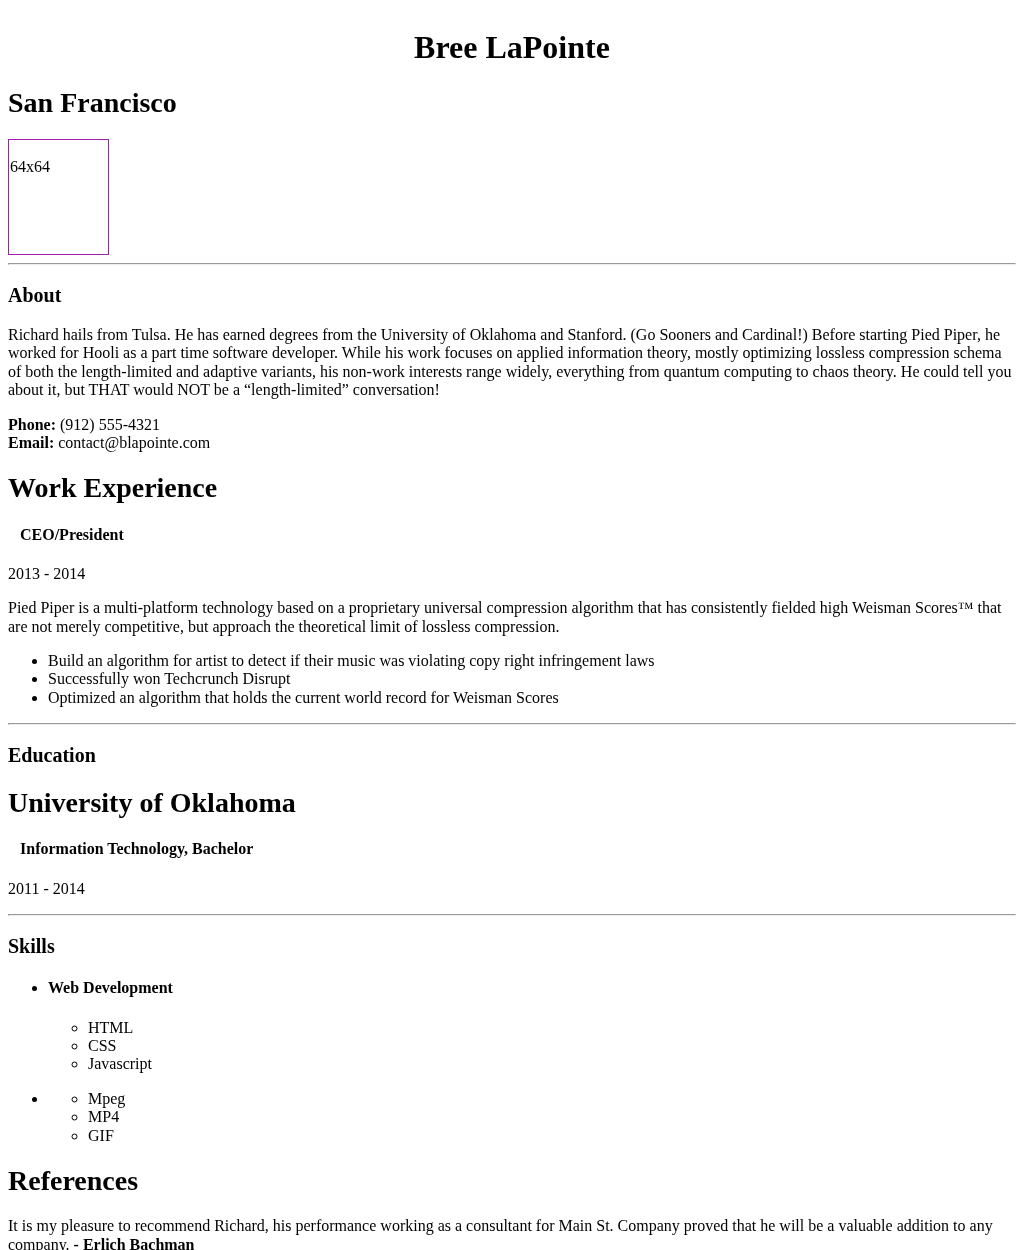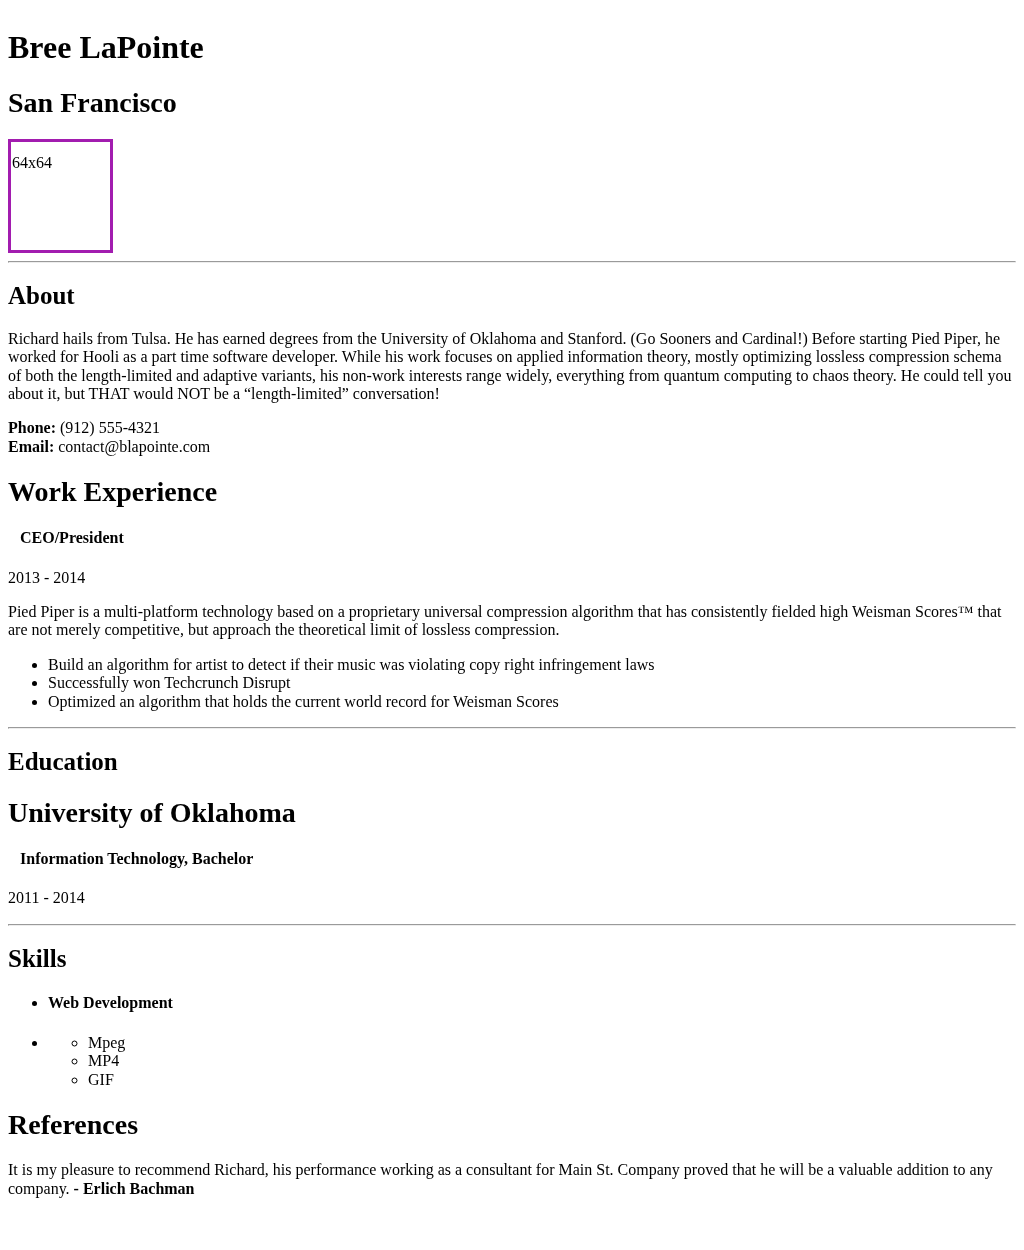--- a/index.html
+++ b/index.html
@@ -7,44 +7,44 @@
     color: #000000;
   }
   body {
     margin: 8px;
     width: 1008px;
     font-family: "Liberation Serif", "DejaVu Serif", serif;
     font-size: 16px;
     line-height: 1.15;
   }
   h1, h2, h3, h4 { font-weight: bold; line-height: 1.15; }
-  h1 { font-size: 32px;    margin: 21px 0; }
+  h1 { font-size: 32px;    margin: 21px 0; text-align: center; }
   h2 { font-size: 28px;    margin: 20px 0; }
-  h3 { font-size: 25px; margin: 19px 0; }
+  h3 { font-size: 20px; margin: 19px 0; }
   h4 { font-size: 16px;    margin: 21px 12px; }
   p  { margin: 16px 0; }
   ul { margin: 16px 0; padding-left: 40px; list-style-type: disc; }
   ul ul { list-style-type: circle; }
   li { margin: 0; }
   li > h4 { margin: 21px 0; }
   hr {
     height: 0;
     border: 1px solid;
     border-color: #9a9a9a #ededed #ededed #9a9a9a;
     margin: 8px 0;
   }
   .img-placeholder {
     display: inline-block;
     width: 98px;
     height: 96px;
-    border: 3px solid #a21caf;
+    border: 1px solid #a21caf;
     vertical-align: bottom;
     font-size: 16px;
     line-height: 1.1;
-    padding: 12px 0 0 1px;
+    padding: 18px 0 0 1px;
     box-sizing: content-box;
     overflow: hidden;
   }
   .avatar-line { margin: 16px 0 0 0; }
   strong { font-weight: bold; }
 </style>
 </head>
 <body>
 
 <h1>Bree LaPointe</h1>
@@ -93,20 +93,25 @@
 
 <p>2011 - 2014</p>
 
 <hr>
 
 <h3>Skills</h3>
 
 <ul>
   <li>
     <h4>Web Development</h4>
+    <ul>
+      <li>HTML</li>
+      <li>CSS</li>
+      <li>Javascript</li>
+    </ul>
   </li>
   <li>
     <ul>
       <li>Mpeg</li>
       <li>MP4</li>
       <li>GIF</li>
     </ul>
   </li>
 </ul>
 

